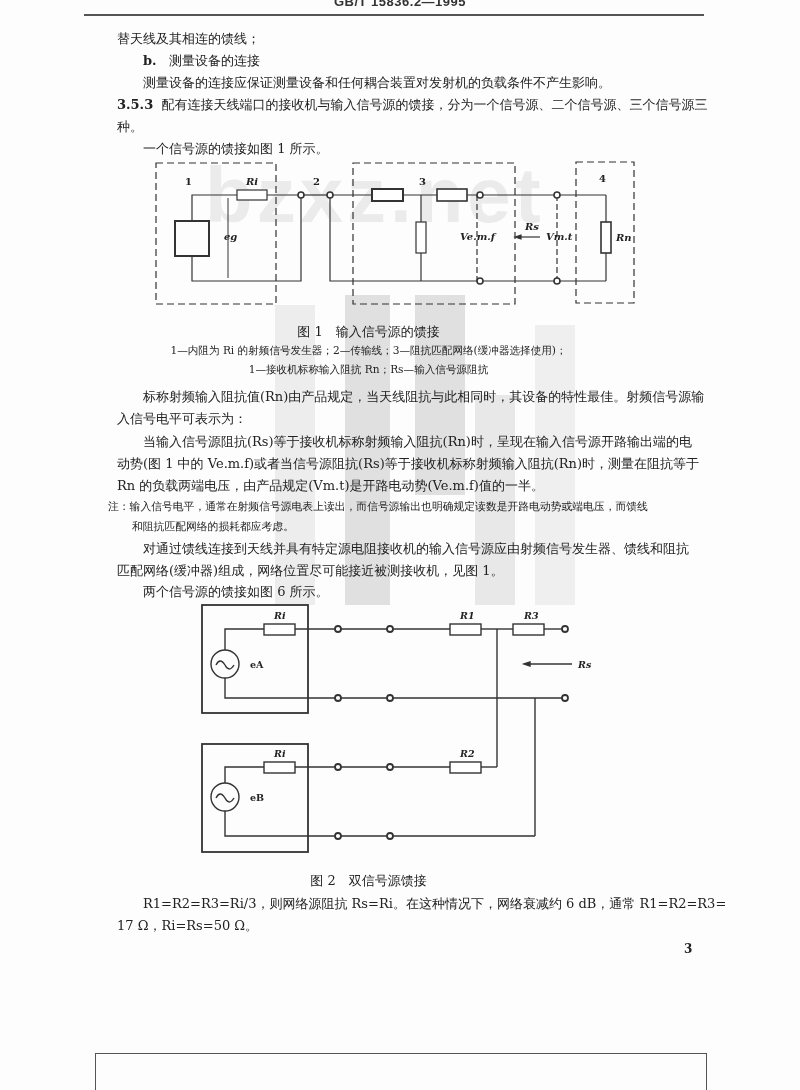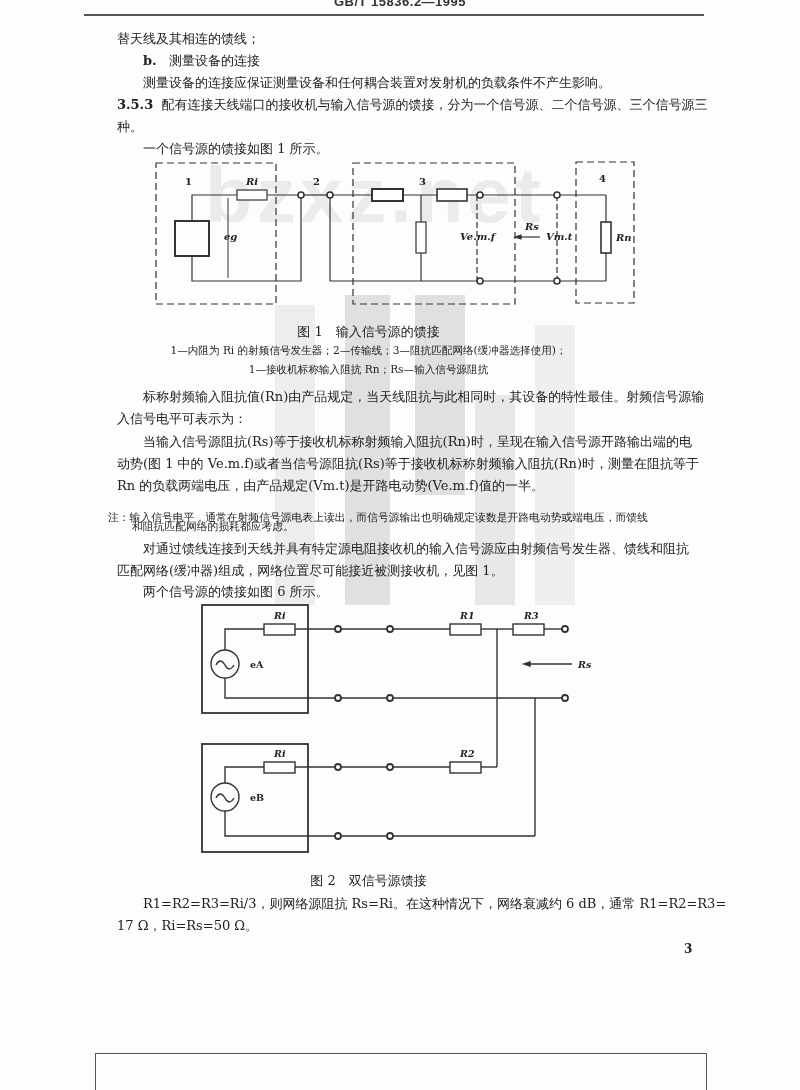--- a/index.html
+++ b/index.html
@@ -112,21 +112,21 @@
 
 <div class="cap" style="top:323px">图 1　输入信号源的馈接</div>
 <div class="cap small" style="top:344px">1—内阻为 Ri 的射频信号发生器；2—传输线；3—阻抗匹配网络(缓冲器选择使用)；</div>
 <div class="cap small" style="top:363px">1—接收机标称输入阻抗 Rn；Rs—输入信号源阻抗</div>
 
 <div class="p ind" style="top:386px">标称射频输入阻抗值(Rn)由产品规定，当天线阻抗与此相同时，其设备的特性最佳。射频信号源输</div>
 <div class="p" style="top:408px">入信号电平可表示为：</div>
 <div class="p ind" style="top:431px">当输入信号源阻抗(Rs)等于接收机标称射频输入阻抗(Rn)时，呈现在输入信号源开路输出端的电</div>
 <div class="p" style="top:453px">动势(图 1 中的 Ve.m.f)或者当信号源阻抗(Rs)等于接收机标称射频输入阻抗(Rn)时，测量在阻抗等于</div>
 <div class="p" style="top:475px">Rn 的负载两端电压，由产品规定(Vm.t)是开路电动势(Ve.m.f)值的一半。</div>
-<div class="note" style="top:508px">注：输入信号电平，通常在射频信号源电表上读出，而信号源输出也明确规定读数是开路电动势或端电压，而馈线</div>
+<div class="note" style="top:497px">注：输入信号电平，通常在射频信号源电表上读出，而信号源输出也明确规定读数是开路电动势或端电压，而馈线</div>
 <div class="note" style="top:517px;left:132px">和阻抗匹配网络的损耗都应考虑。</div>
 <div class="p ind" style="top:538px">对通过馈线连接到天线并具有特定源电阻接收机的输入信号源应由射频信号发生器、馈线和阻抗</div>
 <div class="p" style="top:560px">匹配网络(缓冲器)组成，网络位置尽可能接近被测接收机，见图 1。</div>
 <div class="p ind" style="top:581px">两个信号源的馈接如图 6 所示。</div>
 
 <svg width="800" height="1090" style="pointer-events:none">
   <g stroke="#333" fill="none" stroke-width="1.4">
 
     <rect x="202" y="605" width="106" height="108" stroke-width="1.8"></rect>
     <circle cx="225" cy="664" r="14"></circle>

